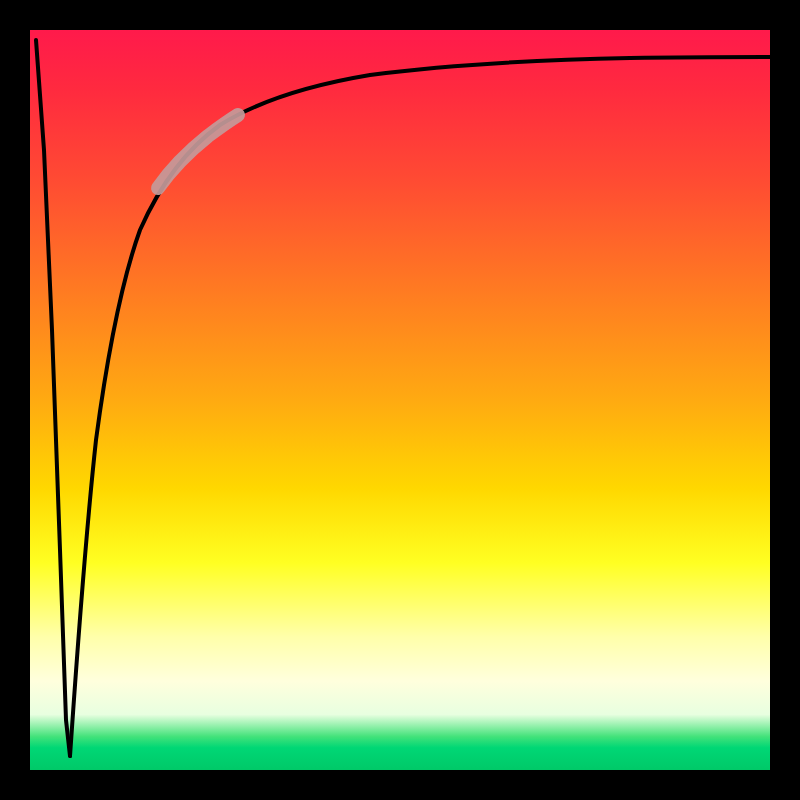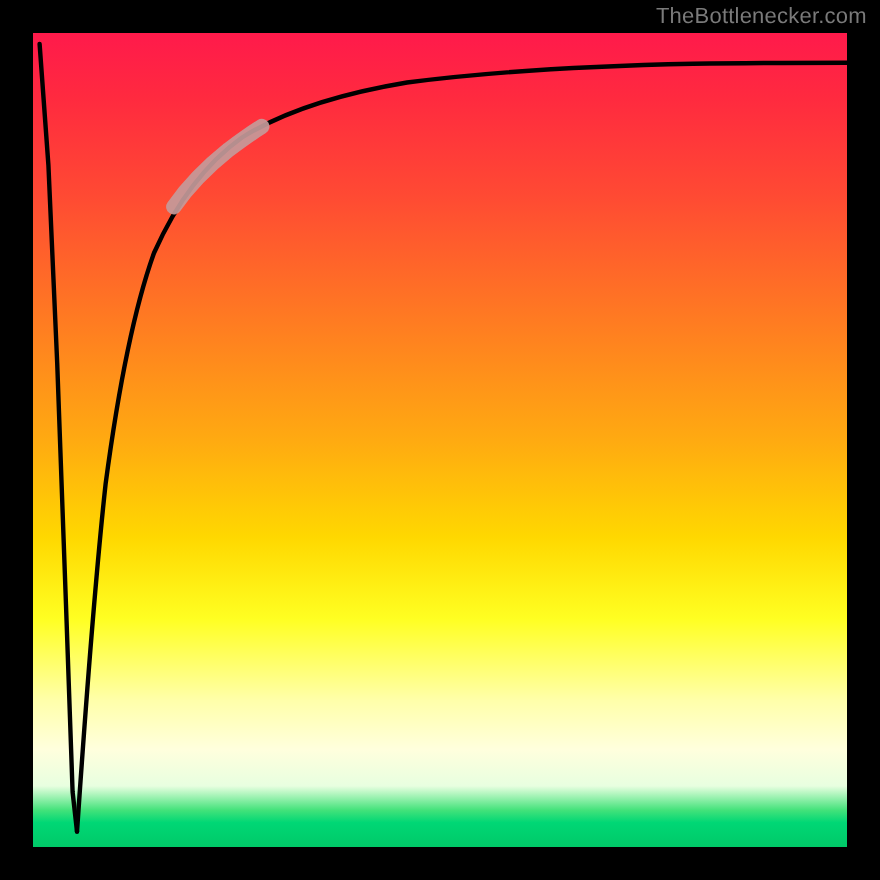--- a/index.html
+++ b/index.html
@@ -79,14 +79,13 @@
                C 410 36, 500 30, 600 28
                C 660 27, 705 27, 740 27" fill="none" stroke="#000" stroke-width="4" stroke-linecap="round"></path>
 
       <path d="M 128 158
                C 142 138, 158 122, 178 106
                C 190 97, 200 90, 208 85" fill="none" stroke="#c49a9a" stroke-width="14" stroke-linecap="round" opacity="0.92"></path>
     </svg>
 
   </div>
 
-  <div class="watermark">TheBottlenecker.com</div>
 </div>
 
 </body></html>

